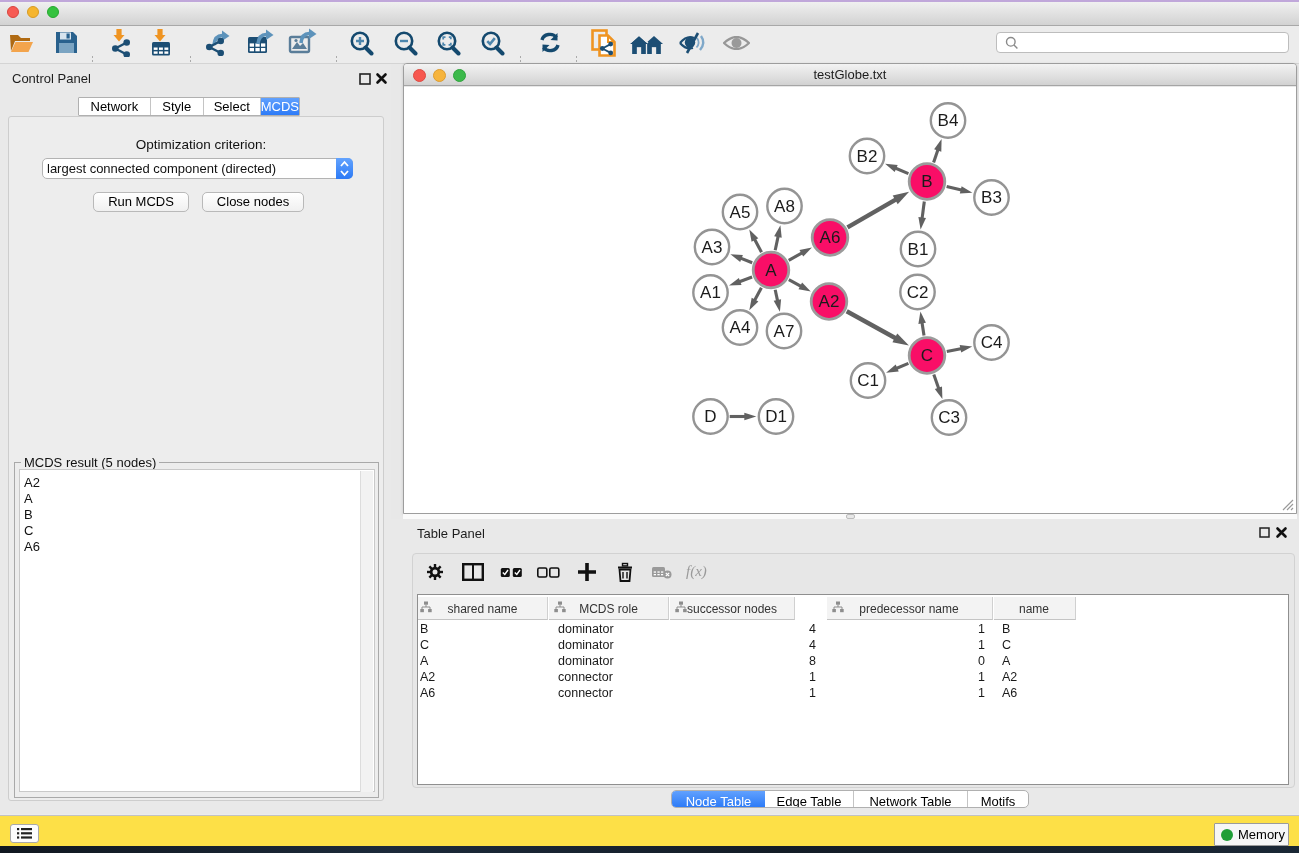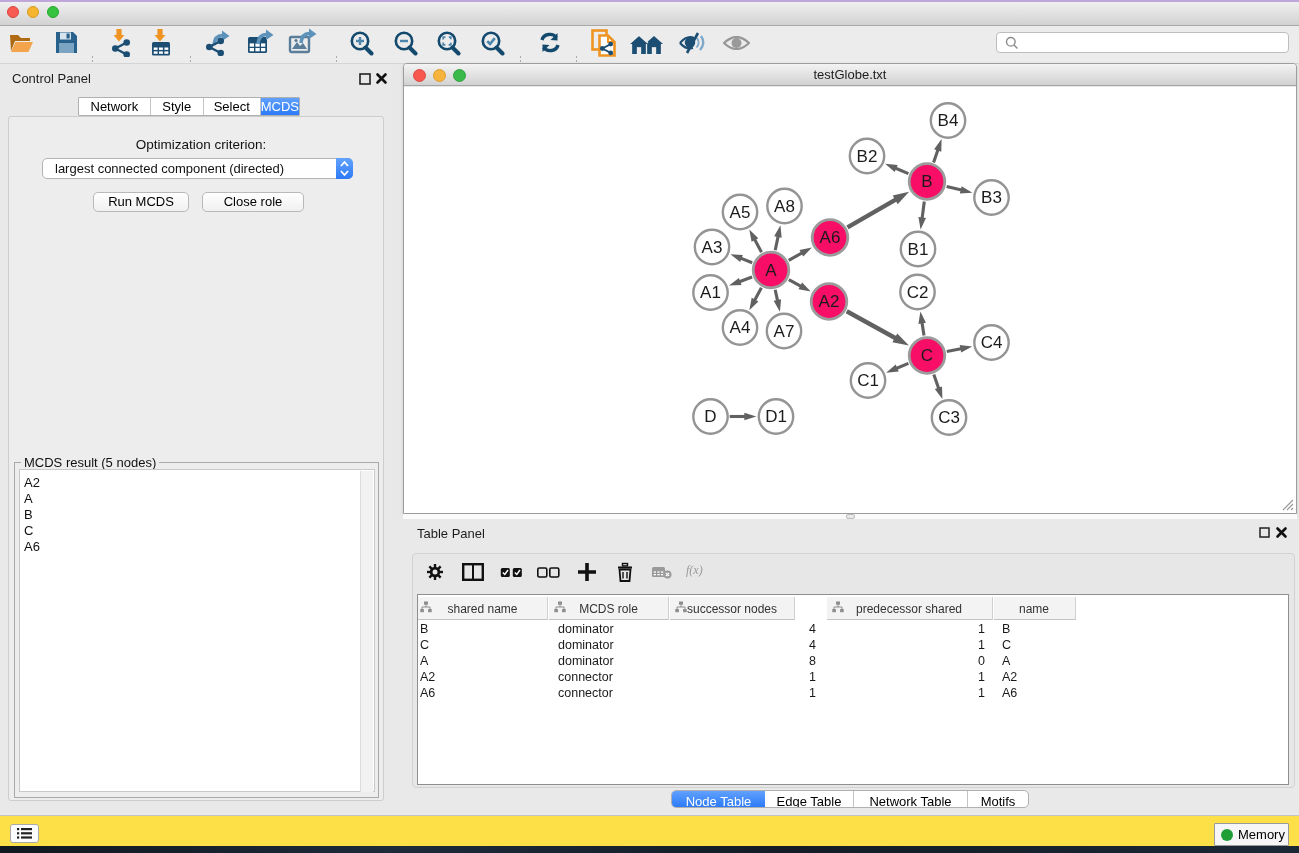--- a/index.html
+++ b/index.html
@@ -150,30 +150,30 @@
   <div class="abs" style="left:8px;top:52px;width:376px;height:685px;background:#ededed;border:1px solid #cdcdcd;border-radius:3px"></div>
 
   <div class="abs" style="left:78px;top:33px;width:222px;height:19px;display:flex;border:1px solid #b0b0b0;border-radius:1px;overflow:hidden;background:#fff;font-size:13px;line-height:18px;text-align:center">
     <div style="width:73px;border-right:1px solid #c4c4c4">Network</div>
     <div style="width:54px;border-right:1px solid #c4c4c4">Style</div>
     <div style="width:58px;border-right:1px solid #c4c4c4">Select</div>
     <div style="flex:1;background:linear-gradient(#61a1fe,#2d7bf7);color:#fff">MCDS</div>
   </div>
   <div class="abs" style="left:5px;top:73px;width:392px;text-align:center;font-size:13.5px;color:#111">Optimization criterion:</div>
   <div class="abs" style="left:42px;top:94px;width:311px;height:21px;background:#fff;border:1px solid #b3b3b3;border-radius:5px;font-size:13px;line-height:19px;color:#111">
-    <span style="margin-left:12px">largest connected component (directed)</span>
+    <span style="margin-left:4px">largest connected component (directed)</span>
     <div class="abs" style="right:-1px;top:-1px;width:17px;height:21px;border-radius:0 5px 5px 0;background:linear-gradient(#63a3fe,#2c7af6)">
       <svg width="17" height="21" viewBox="0 0 17 21">
           <path d="M5 8 L8.5 4 L12 8" fill="none" stroke="#fff" stroke-width="1.8"></path>
           <path d="M5 13 L8.5 17 L12 13" fill="none" stroke="#fff" stroke-width="1.8"></path>
         </svg>
     </div>
   </div>
   <div class="abs" style="left:93px;top:128px;width:96px;height:20px;background:linear-gradient(#fff,#f0f0f0);border:1px solid #b9b9b9;border-radius:5px;text-align:center;font-size:13px;line-height:18px">Run MCDS</div>
-  <div class="abs" style="left:202px;top:128px;width:102px;height:20px;background:linear-gradient(#fff,#f0f0f0);border:1px solid #b9b9b9;border-radius:5px;text-align:center;font-size:13px;line-height:18px">Close role</div>
+  <div class="abs" style="left:202px;top:128px;width:102px;height:20px;background:linear-gradient(#fff,#f0f0f0);border:1px solid #b9b9b9;border-radius:5px;text-align:center;font-size:13px;line-height:18px">Close nodes</div>
 
   <div class="abs" style="left:14px;top:398px;width:365px;height:336px;border:1px solid #a9a9a9">
      <div class="abs" style="left:6px;top:-8px;background:#ededed;padding:0 3px;font-size:13px;color:#111">MCDS result (5 nodes)</div>
      <div class="abs" style="left:4px;top:6px;width:356px;height:323px;background:#fff;border:1px solid #c9c9c9">
         <div class="abs" style="right:1px;top:1px;width:13px;height:321px;background:#f2f2f2;border-left:1px solid #dcdcdc"></div>
         <div style="font-size:13px;line-height:16px;padding:5px 0 0 4px;color:#111">A2<br>A<br>B<br>C<br>A6</div>
      </div>
   </div>
 </div>
 
@@ -278,21 +278,21 @@
 
 <div class="abs" style="left:391px;top:519px;width:908px;height:295px;background:#e9e9e9">
   <div class="abs" style="left:26px;top:7px;font-size:13px;color:#1d1d1d">Table Panel</div>
   <svg class="abs" style="left:868px;top:8px" width="11" height="11">
       <rect x="1" y="1" width="9" height="9" fill="none" stroke="#222" stroke-width="1.5"></rect>
     </svg>
   <svg class="abs" style="left:884px;top:7px" width="13" height="13" viewBox="0 0 13 13">
       <path d="M2.5 2.5 L10.5 10.5 M10.5 2.5 L2.5 10.5" stroke="#111" stroke-width="2.6" stroke-linecap="round"></path>
     </svg>
   <div class="abs" style="left:21px;top:34px;width:883px;height:235px;background:#e7e7e7;border:1px solid #d2d2d2;border-radius:4px"></div>
-  <div class="abs" style="left:295px;top:44px;font-size:12px;font-style:italic;color:#9a9a9a;font-family:'Liberation Serif',serif">f(x)</div>
+  <div class="abs" style="left:295px;top:44px;font-size:15px;font-style:italic;color:#9a9a9a;font-family:'Liberation Serif',serif">f(x)</div>
 </div>
 <svg style="position:absolute;left:427px;top:564px" width="16" height="16" viewBox="0 0 16 16">
     <g fill="#111">
       <circle cx="8" cy="8" r="5.2"></circle>
       <rect x="6.8" y="0" width="2.4" height="16" transform="rotate(0 8 8)"></rect>
       <rect x="6.8" y="0" width="2.4" height="16" transform="rotate(45 8 8)"></rect>
       <rect x="6.8" y="0" width="2.4" height="16" transform="rotate(90 8 8)"></rect>
       <rect x="6.8" y="0" width="2.4" height="16" transform="rotate(135 8 8)"></rect>
     </g>
     <circle cx="8" cy="8" r="2.5" fill="#e7e7e7"></circle>
@@ -347,21 +347,21 @@
     <rect x="0.3" y="8" width="3.6" height="3.2" fill="#8d8d8d"></rect>
     <rect x="8.1" y="8" width="3.6" height="3.2" fill="#8d8d8d"></rect>
   </svg>
 <div class="hcell" style="left:670px;width:125px">successor nodes</div>
 <svg style="position:absolute;left:675px;top:601px" width="12" height="12" viewBox="0 0 12 12">
     <rect x="4" y="0.5" width="4" height="3.2" fill="#8d8d8d"></rect>
     <path d="M6 3.5 L6 6 M2 8.5 L2 6 L10 6 L10 8.5" stroke="#8d8d8d" stroke-width="1" fill="none"></path>
     <rect x="0.3" y="8" width="3.6" height="3.2" fill="#8d8d8d"></rect>
     <rect x="8.1" y="8" width="3.6" height="3.2" fill="#8d8d8d"></rect>
   </svg>
-<div class="hcell" style="left:826.5px;width:166px">predecessor shared</div>
+<div class="hcell" style="left:826.5px;width:166px">predecessor name</div>
 <svg style="position:absolute;left:831.5px;top:601px" width="12" height="12" viewBox="0 0 12 12">
     <rect x="4" y="0.5" width="4" height="3.2" fill="#8d8d8d"></rect>
     <path d="M6 3.5 L6 6 M2 8.5 L2 6 L10 6 L10 8.5" stroke="#8d8d8d" stroke-width="1" fill="none"></path>
     <rect x="0.3" y="8" width="3.6" height="3.2" fill="#8d8d8d"></rect>
     <rect x="8.1" y="8" width="3.6" height="3.2" fill="#8d8d8d"></rect>
   </svg>
 <div class="hcell" style="left:993.5px;width:82px">name</div>
 <div class="abs" style="left:418px;top:620px;width:870px;height:165px;font-size:12.5px;color:#1a1a1a">
 </div>
 <div class="trow" style="top:621px">

